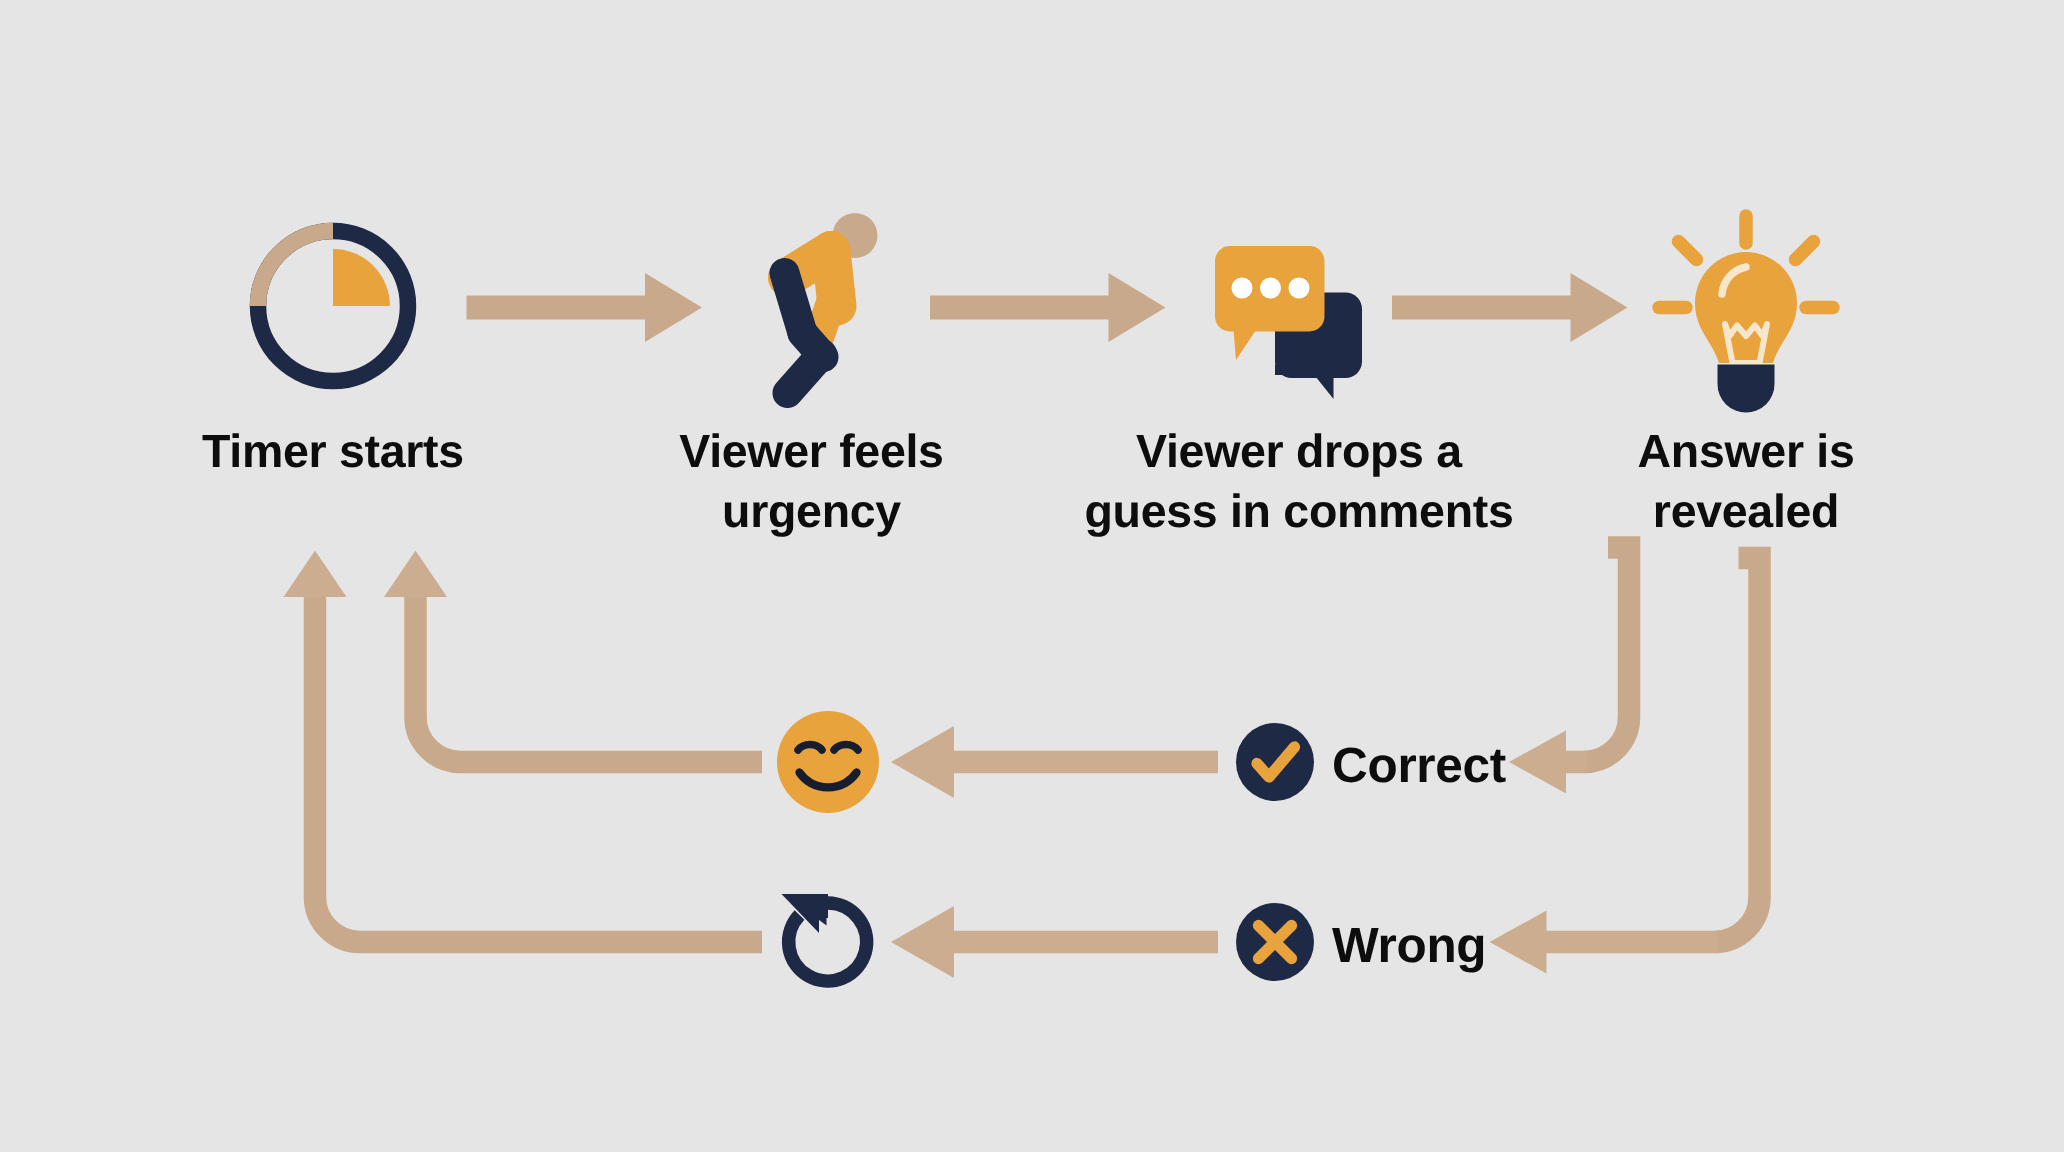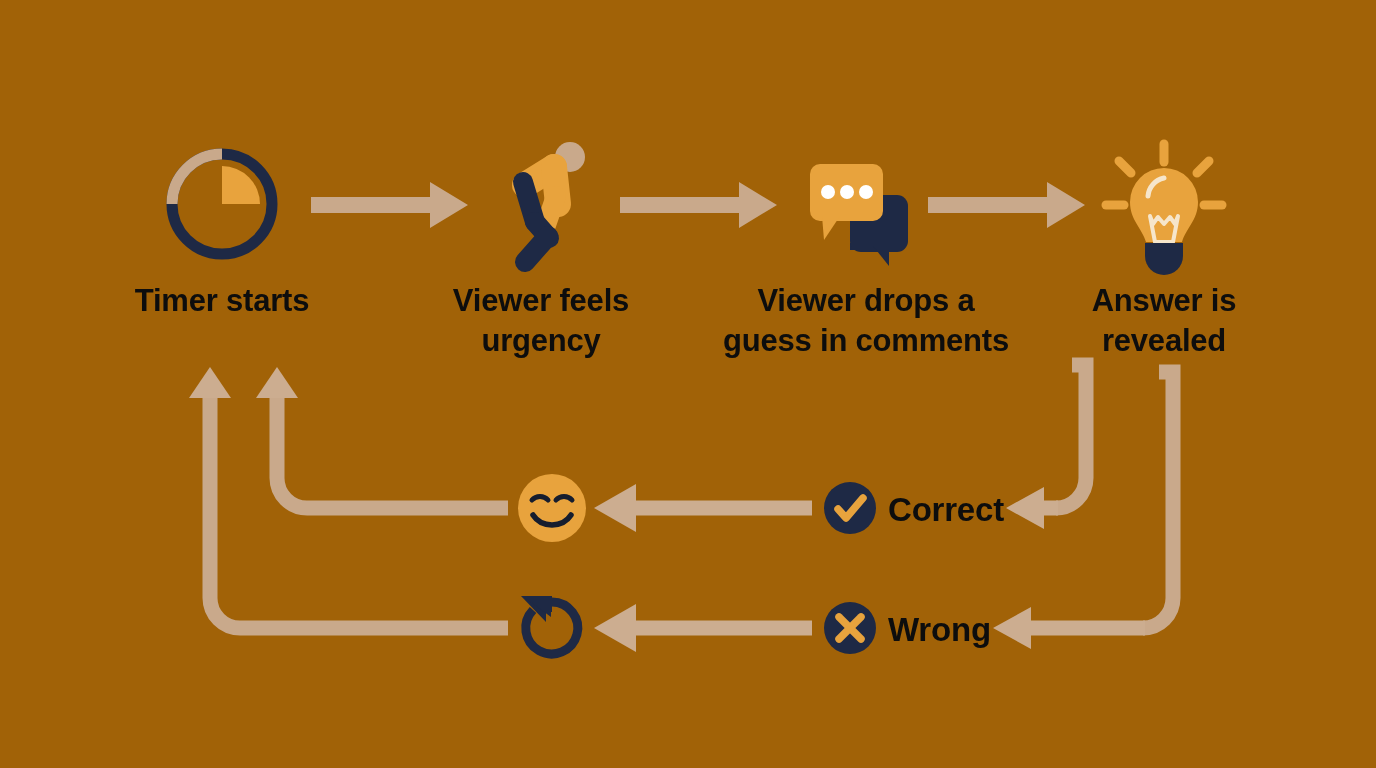--- a/index.html
+++ b/index.html
@@ -10,21 +10,21 @@
   body {
     width: 1376px;
     height: 768px;
     overflow: hidden;
     font-family: "Liberation Sans", sans-serif;
   }
   #stage {
     position: relative;
     width: 1376px;
     height: 768px;
-    background: #a16207;
+    background: #e5e5e5;
   }
   #diagram {
     display: block;
     width: 1376px;
     height: 768px;
   }
   .node-label {
     font-family: "Liberation Sans", sans-serif;
     font-weight: bold;
     font-size: 31px;

